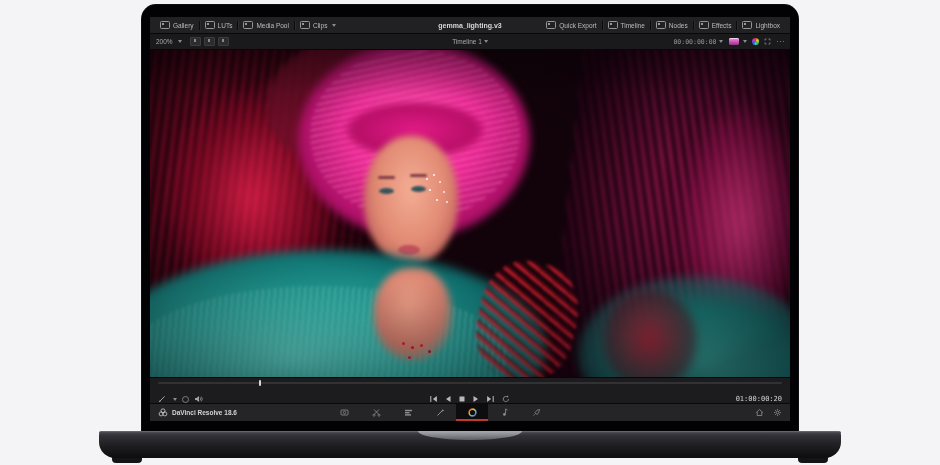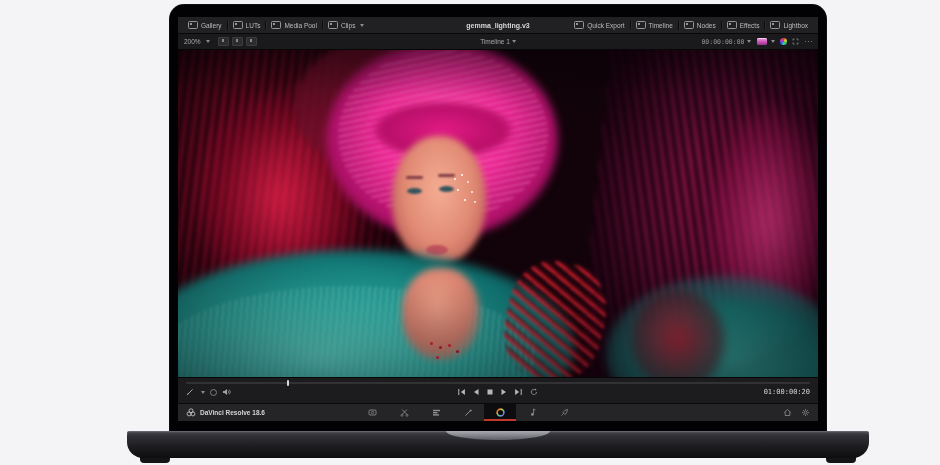--- a/index.html
+++ b/index.html
@@ -1,17 +1,17 @@
 <!DOCTYPE html>
 <html><head>
 <meta charset="utf-8">
 <style>
   html,body{margin:0;padding:0;width:940px;height:465px;overflow:hidden;
     background:#f4f4f6;font-family:"Liberation Sans",sans-serif;}
-  .laptop{position:absolute;inset:0;margin-left:28px;}
+  .laptop{position:absolute;inset:0;}
   
   .foot{position:absolute;top:454px;width:30px;height:9px;background:#141417;
     border-radius:4px;z-index:0;}
   .foot.l{left:112px}.foot.r{left:798px}
   .screen{position:absolute;left:141px;top:4px;width:658px;height:429px;
     background:#020204;border-radius:15px 15px 2px 2px;z-index:1;
     box-shadow:inset 0 0 0 1px rgba(255,255,255,0.05);}
   .base{position:absolute;left:99px;top:431px;width:742px;height:27px;z-index:2;
     border-radius:4px 4px 16px 16px;
     background:linear-gradient(180deg,#4a4a52 0%,#303036 18%,#1e1e22 55%,#0d0d0f 100%);}
@@ -107,21 +107,21 @@
   .ph-tealright{left:428px;top:226px;width:236px;height:156px;border-radius:50%;
     background:radial-gradient(ellipse at 55% 55%,#3fc4b8 0%,#1b8c86 45%,rgba(8,52,52,0) 90%);
     filter:blur(5px);}
   .ph-vig{inset:0;background:
     radial-gradient(ellipse at 42% 44%,rgba(0,0,0,0) 34%,rgba(6,0,6,.5) 88%),
     linear-gradient(180deg,rgba(0,0,0,.28) 0%,rgba(0,0,0,0) 14%);}
   
   .scrub{flex:0 0 10px;background:#1c1c1e;border-top:1px solid #060607;position:relative;}
   .scrub .track{position:absolute;left:8px;right:8px;top:4px;height:2px;background:#323234;border-radius:1px;}
   .scrub .head{position:absolute;left:17%;top:2px;width:2px;height:6px;background:#d9d9dd;border-radius:1px;}
-  .transport{flex:0 0 15px;background:#1c1c1e;display:flex;align-items:flex-start;padding:0 8px;position:relative;}
+  .transport{flex:0 0 15px;background:#1c1c1e;display:flex;align-items:flex-end;padding:0 8px;position:relative;}
   .tgrp{display:flex;align-items:center;gap:5px;}
   .tcentre{position:absolute;left:50%;transform:translateX(-50%);display:flex;align-items:center;gap:7px;}
   .tc-right{position:absolute;right:8px;font-family:"DejaVu Sans Mono",monospace;font-size:7px;color:#d4d4d8;}
   .circ{width:5px;height:5px;border:1px solid #7e7e82;border-radius:50%;}
   
   .appbar{flex:0 0 17px;background:#252528;border-top:1px solid #09090a;display:flex;
     align-items:center;padding:0 8px;position:relative;}
   .brand{display:flex;align-items:center;gap:4px;font-size:6.5px;font-weight:bold;color:#d4d4d8;white-space:nowrap;}
   .pages{position:absolute;left:178px;display:flex;align-items:center;height:100%;}
   .page{width:32px;height:100%;display:flex;align-items:center;justify-content:center;}

